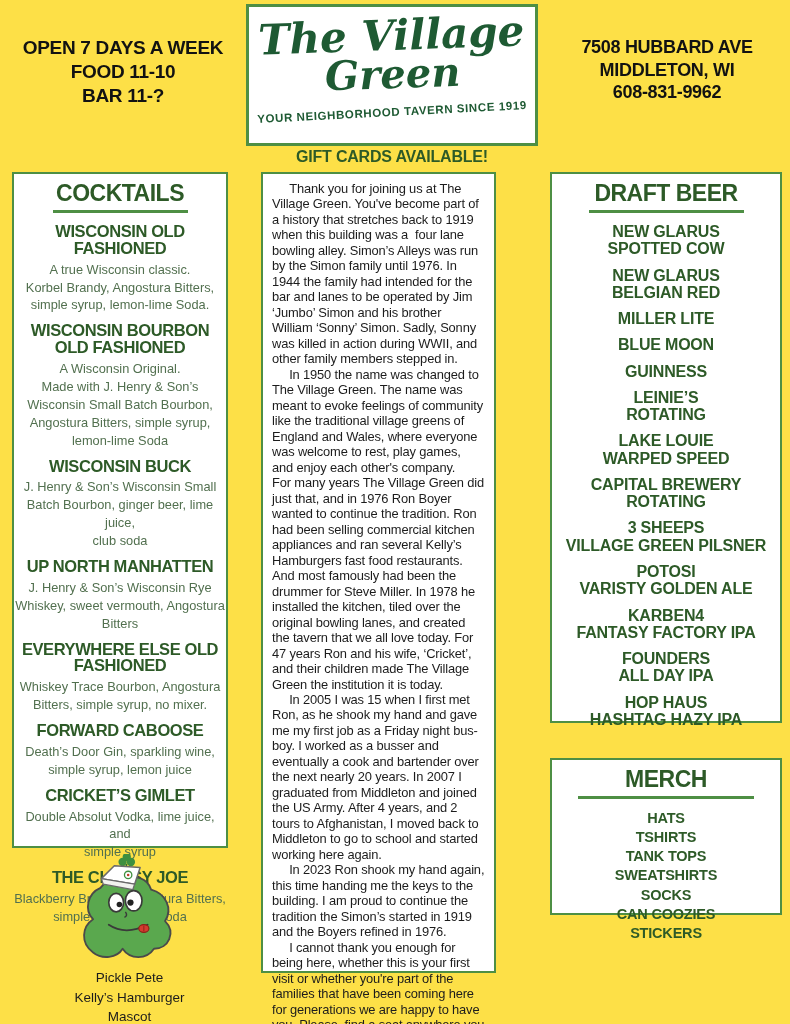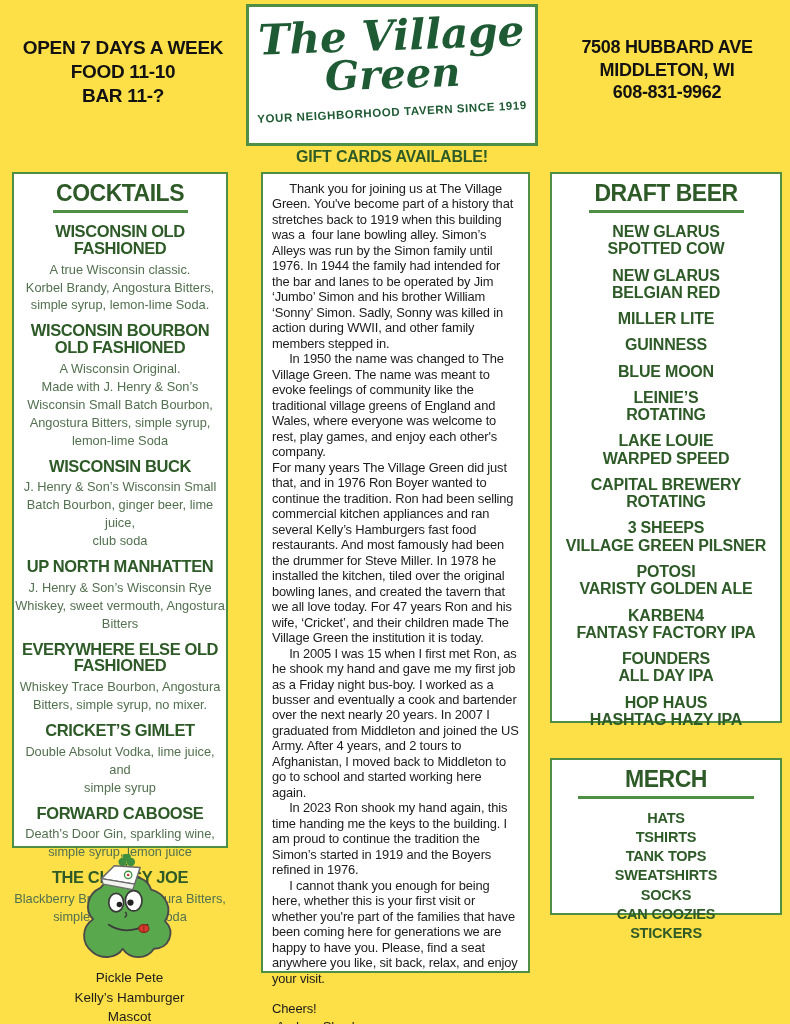--- a/index.html
+++ b/index.html
@@ -50,21 +50,21 @@
   .c-item { margin-bottom:8px; }
   .c-name {
     color:#2d5a27; font-weight:bold; font-size:16.5px; line-height:1.02;
     letter-spacing:-0.4px; white-space:pre-line;
   }
   .c-desc {
     color:#52704f; font-size:12.8px; line-height:1.4; margin-top:4px;
     white-space:pre-line;
   }
   
-  .letter { left:261px; top:172px; width:269px; height:801px; padding:7px 9px; }
+  .letter { left:261px; top:172px; width:235px; height:801px; padding:7px 9px; }
   .para {
     color:#1c1c1c; font-size:12.9px; line-height:1.2; white-space:pre-wrap;
     letter-spacing:-0.15px;
   }
   .closing {
     color:#1c1c1c; font-size:13px; line-height:1.35; margin-top:14px;
     white-space:pre-wrap; letter-spacing:-0.15px;
   }
   
   .beer { left:550px; top:172px; width:232px; height:551px; text-align:center; }
@@ -151,29 +151,29 @@
         </div>
 
         <div class="c-item">
           <div class="c-name">EVERYWHERE ELSE OLD
 FASHIONED</div>
           <div class="c-desc">Whiskey Trace Bourbon, Angostura
 Bitters, simple syrup, no mixer.</div>
         </div>
 
         <div class="c-item">
+          <div class="c-name">FORWARD CABOOSE</div>
+          <div class="c-desc">Death’s Door Gin, sparkling wine,
+simple syrup, lemon juice</div>
+        </div>
+
+        <div class="c-item">
           <div class="c-name">CRICKET’S GIMLET</div>
           <div class="c-desc">Double Absolut Vodka, lime juice, and
 simple syrup</div>
-        </div>
-
-        <div class="c-item">
-          <div class="c-name">FORWARD CABOOSE</div>
-          <div class="c-desc">Death’s Door Gin, sparkling wine,
-simple syrup, lemon juice</div>
         </div>
 
         <div class="c-item">
           <div class="c-name">THE CLASSY JOE</div>
           <div class="c-desc">Blackberry Brandy, Angostura Bitters,
 simple syrup, club soda</div>
         </div>
       </div>
   </section>
 
@@ -194,22 +194,22 @@
   <section class="box beer">
     <h2 class="box-title">DRAFT BEER</h2>
     <hr class="title-rule">
     <div>
 
     <div class="b-item">NEW GLARUS
 SPOTTED COW</div>
         <div class="b-item">NEW GLARUS
 BELGIAN RED</div>
         <div class="b-item">MILLER LITE</div>
+        <div class="b-item">BLUE MOON</div>
         <div class="b-item">GUINNESS</div>
-        <div class="b-item">BLUE MOON</div>
         <div class="b-item">LEINIE’S
 ROTATING</div>
         <div class="b-item">LAKE LOUIE
 WARPED SPEED</div>
         <div class="b-item">CAPITAL BREWERY
 ROTATING</div>
         <div class="b-item">3 SHEEPS
 VILLAGE GREEN PILSNER</div>
         <div class="b-item">POTOSI
 VARISTY GOLDEN ALE</div>

